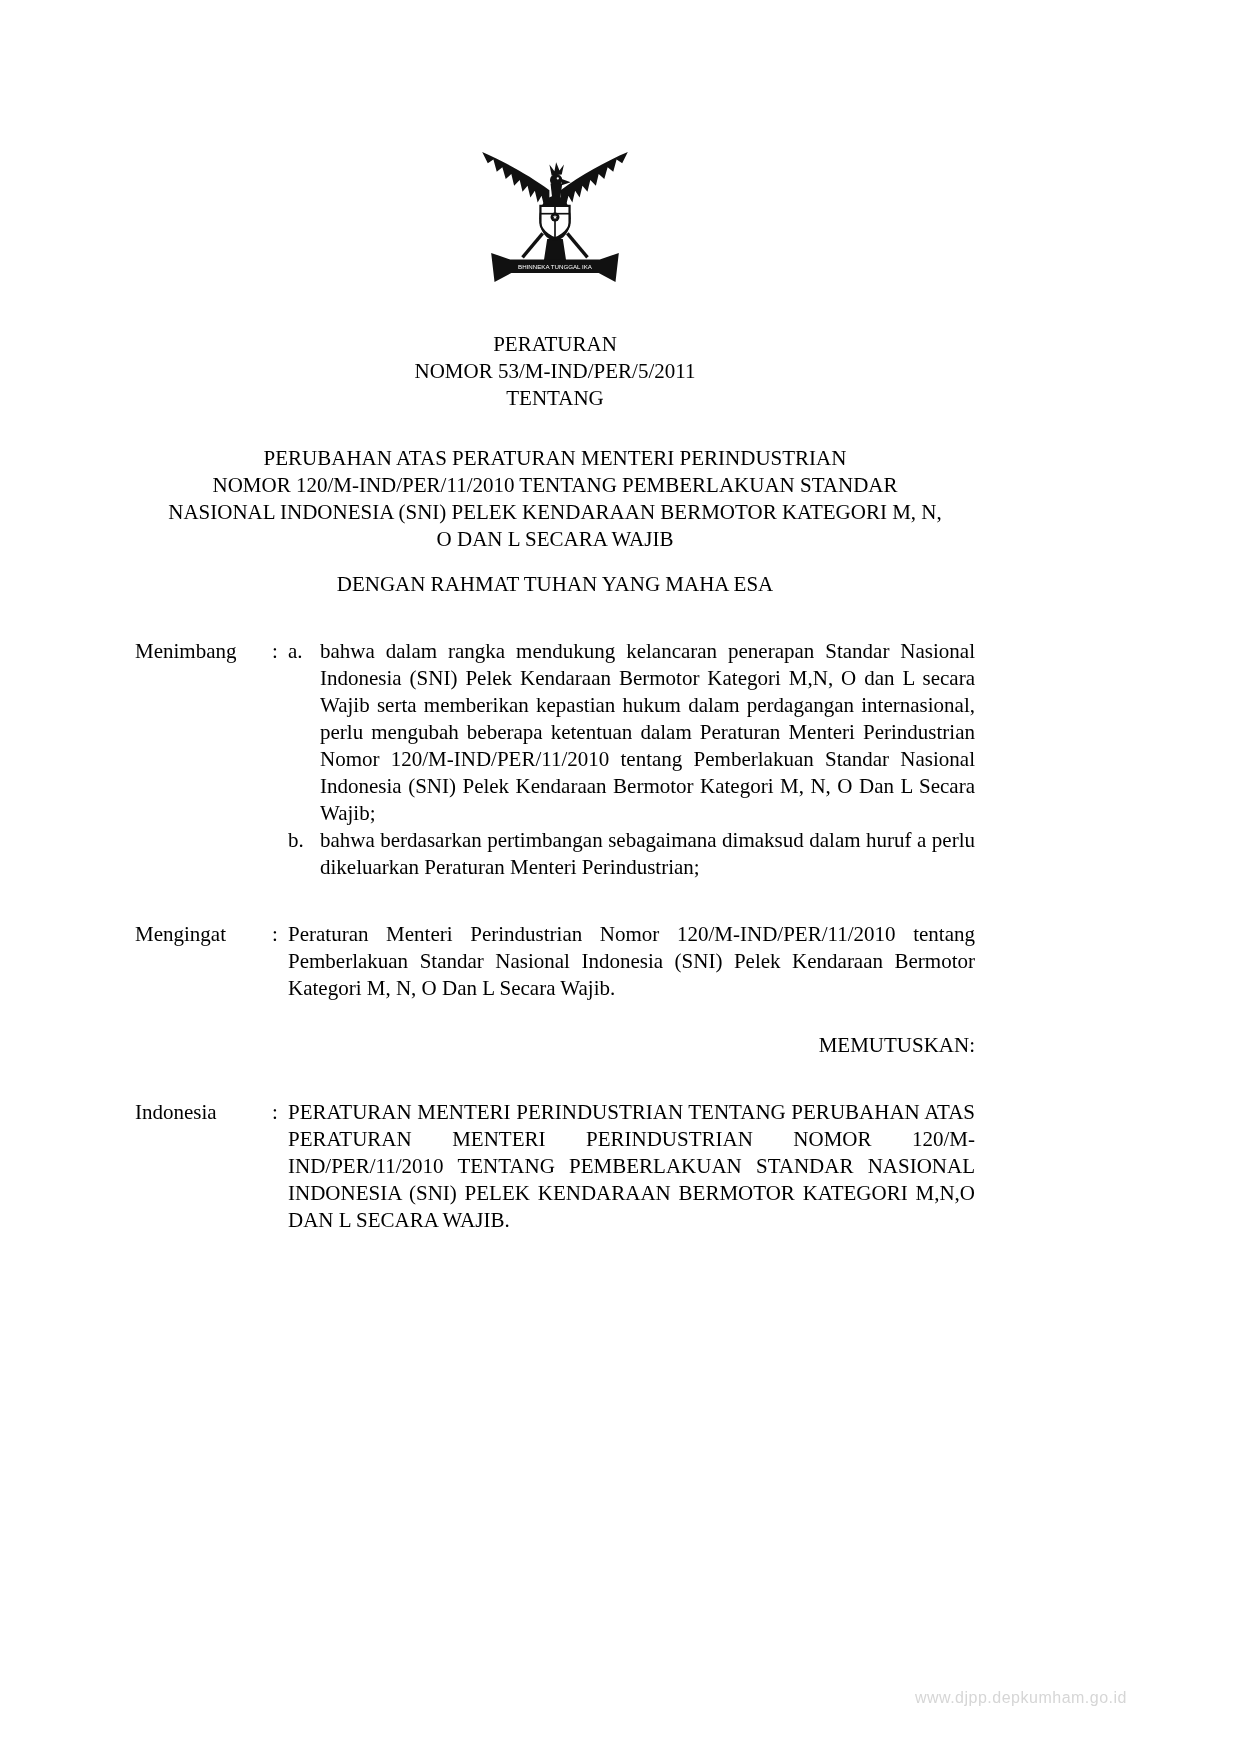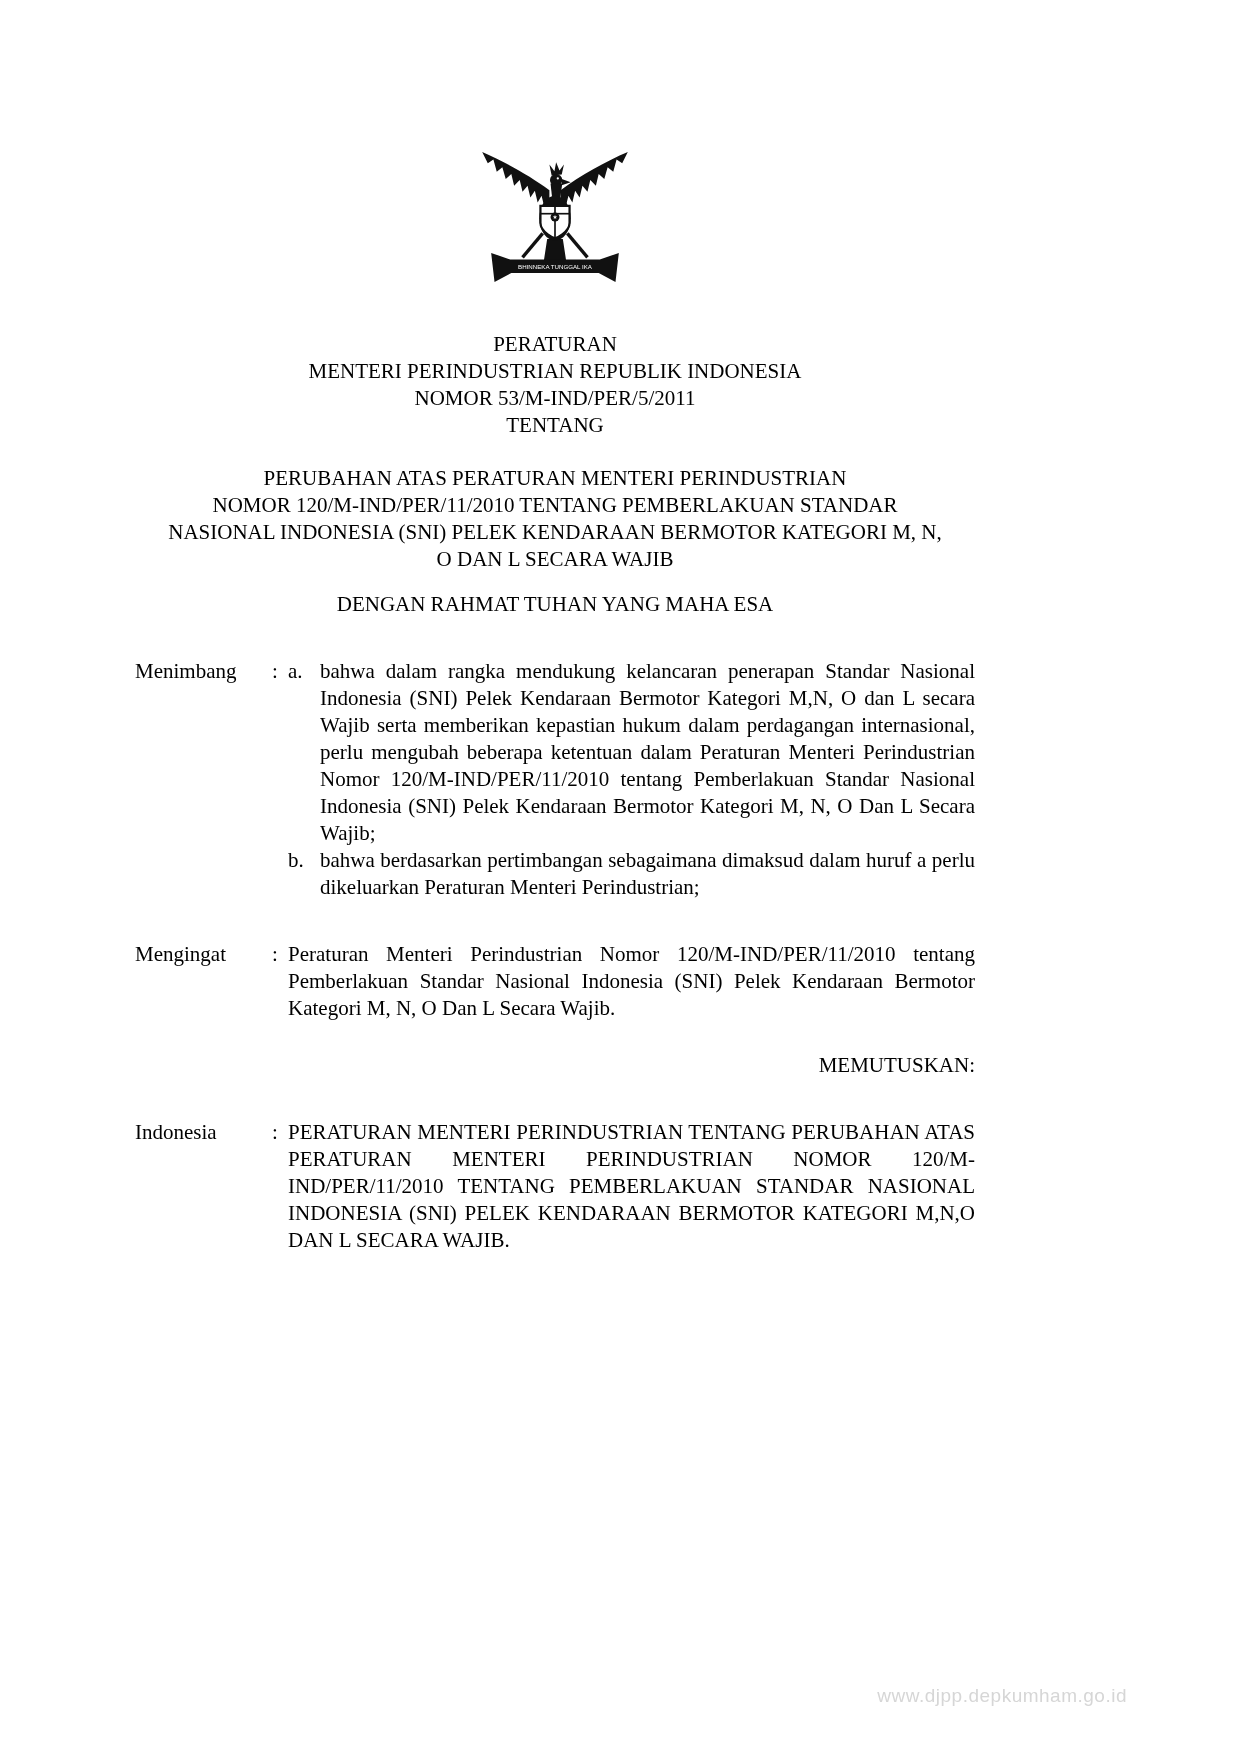--- a/index.html
+++ b/index.html
@@ -29,21 +29,21 @@
   }
   .emblem-wrap svg {
     display: inline-block;
   }
   .centered-block {
     text-align: center;
     font-size: 21px;
     line-height: 27px;
   }
   .title-block   { margin-top: 18px; }
-  .subject-block { margin-top: 26px; }
+  .subject-block { margin-top: 33px; }
   .invocation    { margin-top: 18px; }
   .authority     { margin-top: 26px; }
   .memutuskan    { margin-top: 30px; text-align: right; }
 
   .section {
     display: grid;
     grid-template-columns: 137px 16px 1fr;
     margin-top: 40px;
     font-size: 21px;
     line-height: 27px;
@@ -57,21 +57,21 @@
     align-items: start;
   }
   .par {
     text-align: justify;
   }
   .watermark {
     position: absolute;
     right: 135px;
     bottom: 48px;
     font-family: "Liberation Sans", sans-serif;
-    font-size: 19px;
+    font-size: 16px;
     letter-spacing: 0.5px;
     color: #d6d6d6;
   }
 </style>
 </head>
 <body>
 
 <div class="page">
   <div class="content">
 
@@ -99,21 +99,20 @@
         <path d="M150,146 L150,204" stroke="#111111" stroke-width="3"></path>
         <circle cx="150" cy="166" r="8" fill="#111111"></circle>
         <text x="150" y="170" text-anchor="middle" font-size="10" fill="#ffffff">★</text>
         <path d="M36,230 L70,242 L230,242 L264,230 L258,282 L228,266 L72,266 L42,282 Z" fill="#111111"></path>
         <text x="150" y="259" text-anchor="middle" font-size="11" fill="#ffffff" font-family="Liberation Sans, sans-serif">BHINNEKA TUNGGAL IKA</text>
       </svg>
     </div>
 
     <div class="centered-block title-block">
       <div>PERATURAN</div>
-      <div>MENTERI PERINDUSTRIAN REPUBLIK INDONESIA</div>
       <div>NOMOR 53/M-IND/PER/5/2011</div>
       <div>TENTANG</div>
     </div>
 
     <div class="centered-block subject-block">
       <div>PERUBAHAN  ATAS PERATURAN MENTERI PERINDUSTRIAN</div>
       <div>NOMOR 120/M-IND/PER/11/2010 TENTANG PEMBERLAKUAN STANDAR</div>
       <div>NASIONAL INDONESIA (SNI) PELEK  KENDARAAN BERMOTOR KATEGORI M, N,</div>
       <div>O DAN L SECARA WAJIB</div>
     </div>

